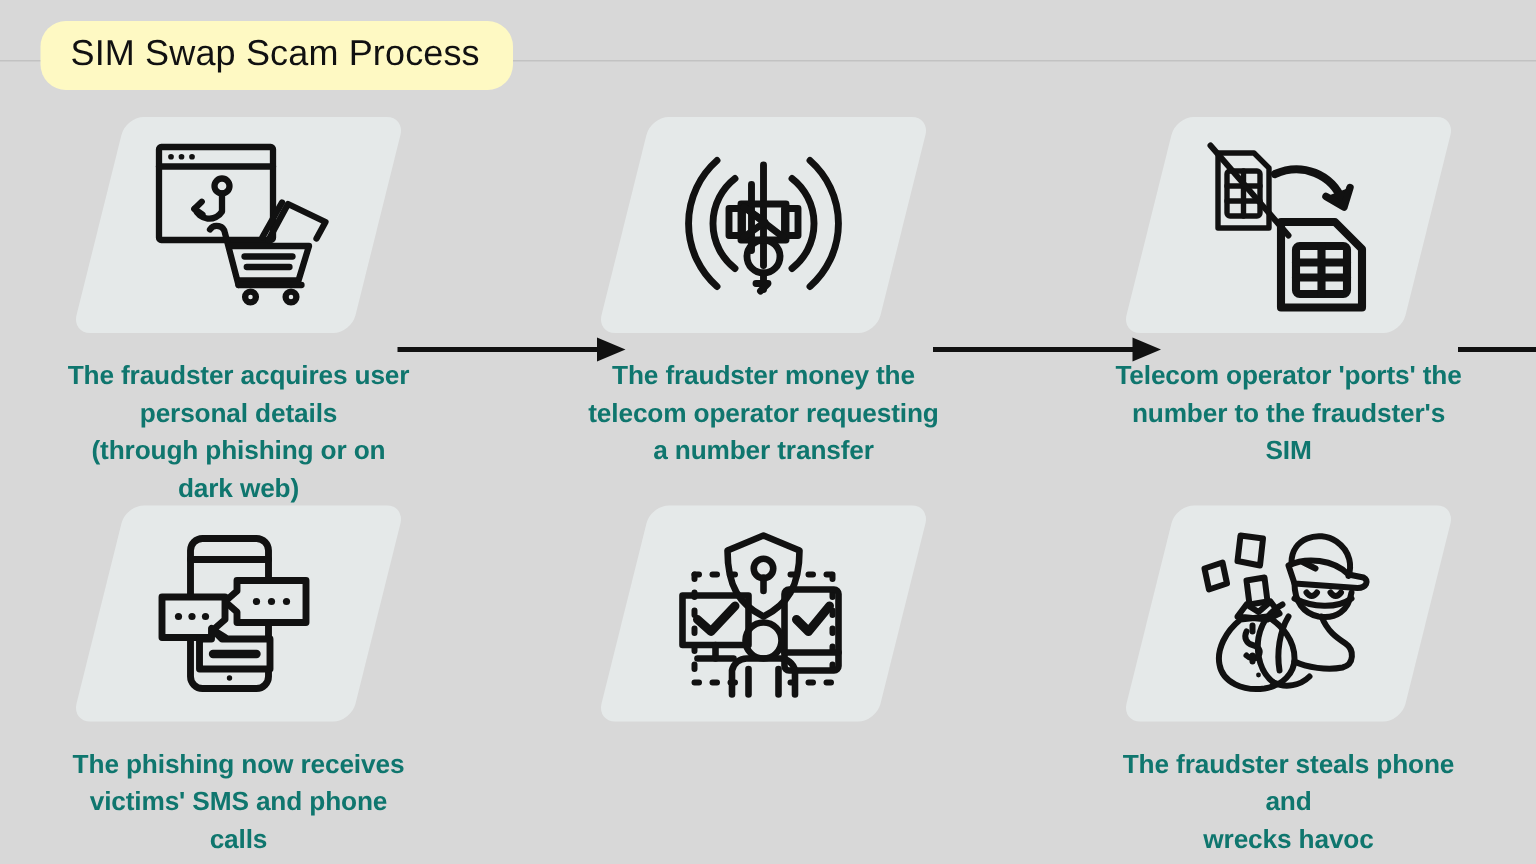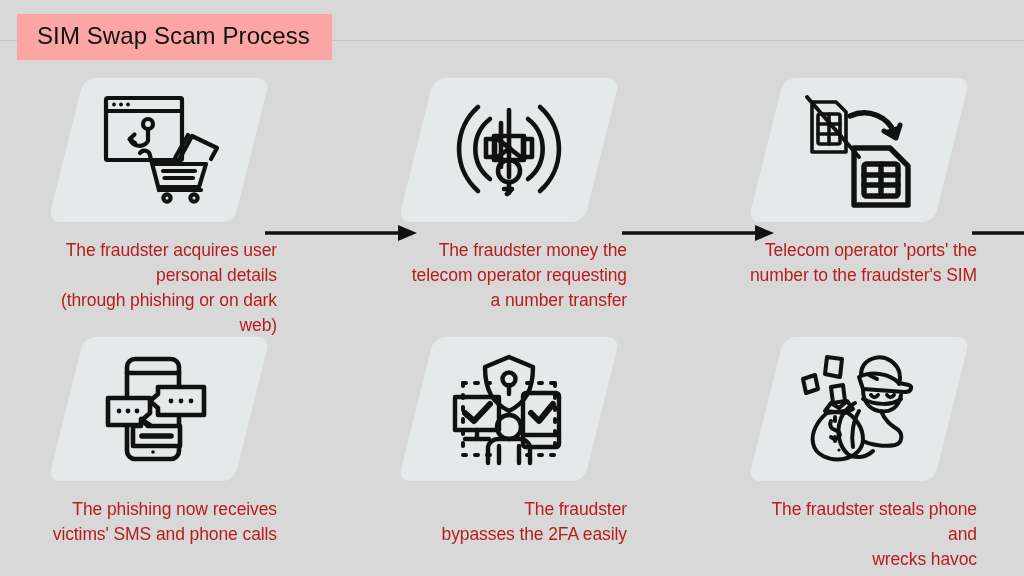--- a/index.html
+++ b/index.html
@@ -22,24 +22,25 @@
     top: 40px;
     left: 0;
     width: 1024px;
     height: 1px;
     background: #c2c2c2;
   }
 
   .title-box {
     position: absolute;
     top: 14px;
-    left: 17px;
-    background: #fca5a5;
+    left: 27px;
+    background: #fef9c3;
     padding: 9px 22px 11px 20px;
     z-index: 3;
+    border-radius: 17px;
   }
 
   .title-box .title-text {
     font-size: 24px;
     font-weight: 500;
     color: #111111;
     letter-spacing: 0.1px;
     line-height: 1.1;
     white-space: nowrap;
   }
@@ -78,25 +79,25 @@
     inset: 0;
     transform: skewX(14deg);
     display: flex;
     align-items: center;
     justify-content: center;
   }
   .card-inner svg { display: block; }
 
   .caption {
     margin-top: 16px;
-    text-align: right;
+    text-align: center;
     font-size: 17.5px;
     line-height: 1.42;
-    color: #b91c1c;
-    font-weight: 400;
+    color: #0f766e;
+    font-weight: 700;
     letter-spacing: -0.1px;
     white-space: pre-line;
   }
 
   
   .arrow {
     position: absolute;
     height: 20px;
     display: block;
   }
@@ -289,22 +290,20 @@
           <line x1="76" y1="84" x2="112" y2="84"></line>
           <path d="M84 62 L92 70 L106 53" stroke-width="6"></path>
 
           <circle cx="62" cy="76" r="12"></circle>
           <path d="M41 112 L41 96 A10 10 0 0 1 51 88 L73 88 A10 10 0 0 1 83 96 L83 112"></path>
           <line x1="52" y1="95" x2="52" y2="112"></line>
           <line x1="72" y1="95" x2="72" y2="112"></line>
         </svg>
       </div>
     </div>
-    <div class="caption">The fraudster
-bypasses the 2FA easily</div>
   </div>
 
   <div class="step step-col-3">
     <div class="card">
       <div class="card-inner">
         <svg width="124" height="116" viewBox="0 0 124 116" fill="none" stroke="#111" stroke-width="4" stroke-linecap="round" stroke-linejoin="round">
 
           <path d="M6 28 L18 24 L21 38 L9 42 Z"></path>
           <path d="M30 6 L45 8 L43 26 L28 23 Z"></path>
           <path d="M34 36 L46 34 L48 50 L36 52 Z"></path>

